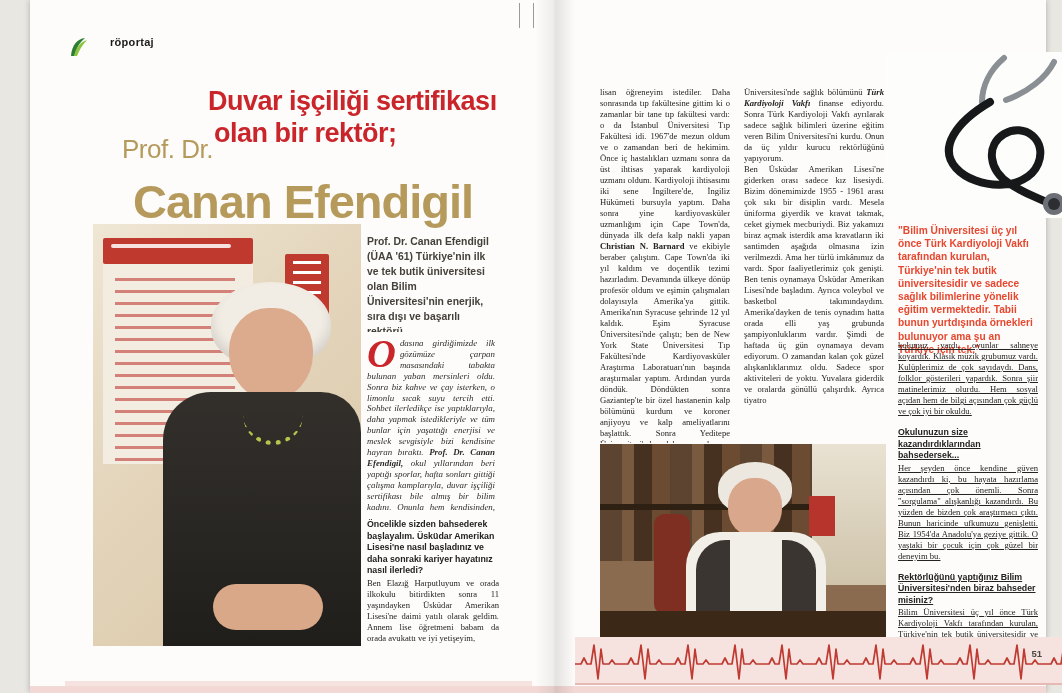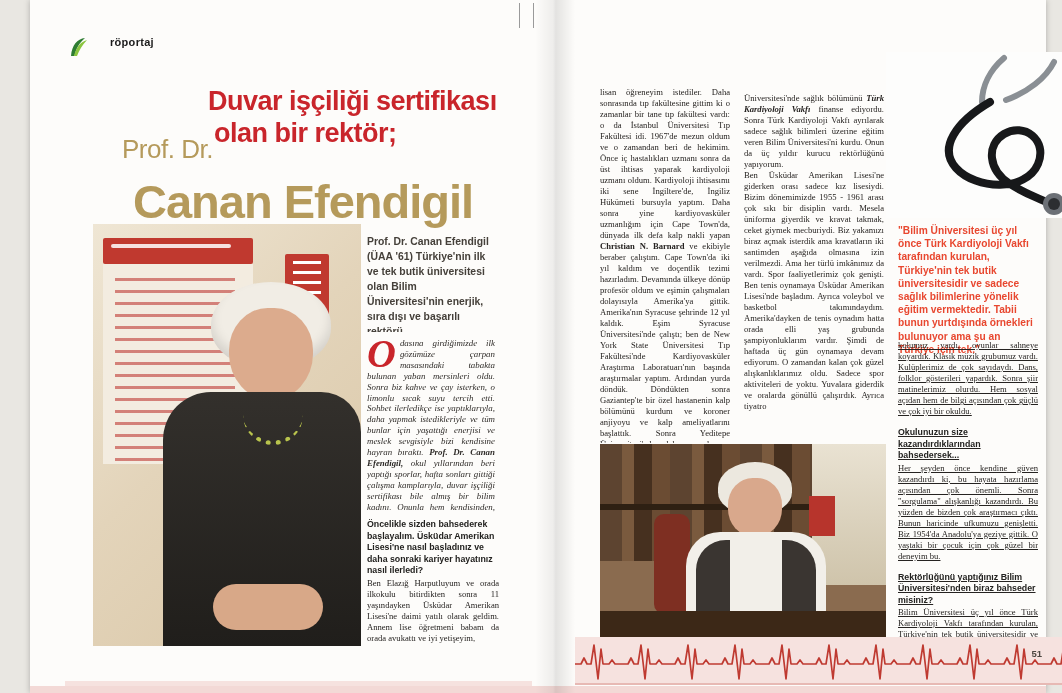--- a/index.html
+++ b/index.html
@@ -123,21 +123,21 @@
       <p class="body-txt">Ben Elazığ Harputluyum ve orada ilkokulu bitirdikten sonra 11 yaşındayken Üsküdar Amerikan Lisesi'ne daimi yatılı olarak geldim. Annem lise öğretmeni babam da orada avukattı ve iyi yetişeyim,</p>
     </div>
   </div>
 
   <div>
 
     <div class="col body-txt" style="left:570px;top:87px;width:130px;height:356px;">
       <p><span>lisan öğreneyim istediler. Daha sonrasında tıp fakültesine gittim ki o zamanlar bir tane tıp fakültesi vardı: o da İstanbul Üniversitesi Tıp Fakültesi idi. 1967'de mezun oldum ve o zamandan beri de hekimim. Önce iç hastalıkları uzmanı sonra da üst ihtisas yaparak kardiyoloji uzmanı oldum. Kardiyoloji ihtisasımı iki sene İngiltere'de, İngiliz Hükümeti bursuyla yaptım. Daha sonra yine kardiyovasküler uzmanlığım için Cape Town'da, dünyada ilk defa kalp nakli yapan </span><strong>Christian N. Barnard</strong><span> ve ekibiyle beraber çalıştım. Cape Town'da iki yıl kaldım ve doçentlik tezimi hazırladım. Devamında ülkeye dönüp profesör oldum ve eşimin çalışmaları dolayısıyla Amerika'ya gittik. Amerika'nın Syracuse şehrinde 12 yıl kaldık. Eşim Syracuse Üniversitesi'nde çalıştı; ben de New York State Üniversitesi Tıp Fakültesi'nde Kardiyovasküler Araştırma Laboratuarı'nın başında araştırmalar yaptım. Ardından yurda döndük. Döndükten sonra Gaziantep'te bir özel hastanenin kalp bölümünü kurdum ve koroner anjiyoyu ve kalp ameliyatlarını başlattık. Sonra Yeditepe Üniversitesi'nde dekan yardımcısı olarak çalıştım. Ardından Kadir Has Üniversitesi Tıp Fakültesi'nde çalıştım. Kadir Has</span></p>
     </div>
 
-    <div class="col body-txt" style="left:714px;top:87px;width:140px;height:356px;margin-top:6px;">
+    <div class="col body-txt" style="left:714px;top:87px;width:140px;height:356px;">
       <p><span>Üniversitesi'nde sağlık bölümünü </span><span class="bi">Türk Kardiyoloji Vakfı</span><span> finanse ediyordu. Sonra Türk Kardiyoloji Vakfı ayrılarak sadece sağlık bilimleri üzerine eğitim veren Bilim Üniversitesi'ni kurdu. Onun da üç yıldır kurucu rektörlüğünü yapıyorum.</span></p>
       <p class="body-txt">Ben Üsküdar Amerikan Lisesi'ne giderken orası sadece kız lisesiydi. Bizim dönemimizde 1955 - 1961 arası çok sıkı bir disiplin vardı. Mesela üniforma giyerdik ve kravat takmak, ceket giymek mecburiydi. Biz yakamızı biraz açmak isterdik ama kravatların iki santimden aşağıda olmasına izin verilmezdi. Ama her türlü imkânımız da vardı. Spor faaliyetlerimiz çok genişti. Ben tenis oynamaya Üsküdar Amerikan Lisesi'nde başladım. Ayrıca voleybol ve basketbol takımındaydım. Amerika'dayken de tenis oynadım hatta orada elli yaş grubunda şampiyonluklarım vardır. Şimdi de haftada üç gün oynamaya devam ediyorum. O zamandan kalan çok güzel alışkanlıklarımız oldu. Sadece spor aktiviteleri de yoktu. Yuvalara giderdik ve oralarda gönüllü çalışırdık. Ayrıca tiyatro</p>
     </div>
 
     <div class="photo photo-steth">
       <svg width="196" height="166" viewBox="0 0 196 166">
         <path d="M118 6 C104 18 96 34 96 50" stroke="#8a8f94" stroke-width="6" fill="none" stroke-linecap="round"></path>
         <path d="M168 10 C160 26 142 40 120 48" stroke="#8a8f94" stroke-width="6" fill="none" stroke-linecap="round"></path>
         <path d="M104 50 C70 70 52 96 70 116 C90 138 140 140 152 112 C162 88 138 70 118 82 C100 93 102 118 124 132 C138 141 152 146 160 150" stroke="#17181a" stroke-width="8" fill="none" stroke-linecap="round"></path>
         <circle cx="168" cy="152" r="11" fill="#6c7076"></circle>

